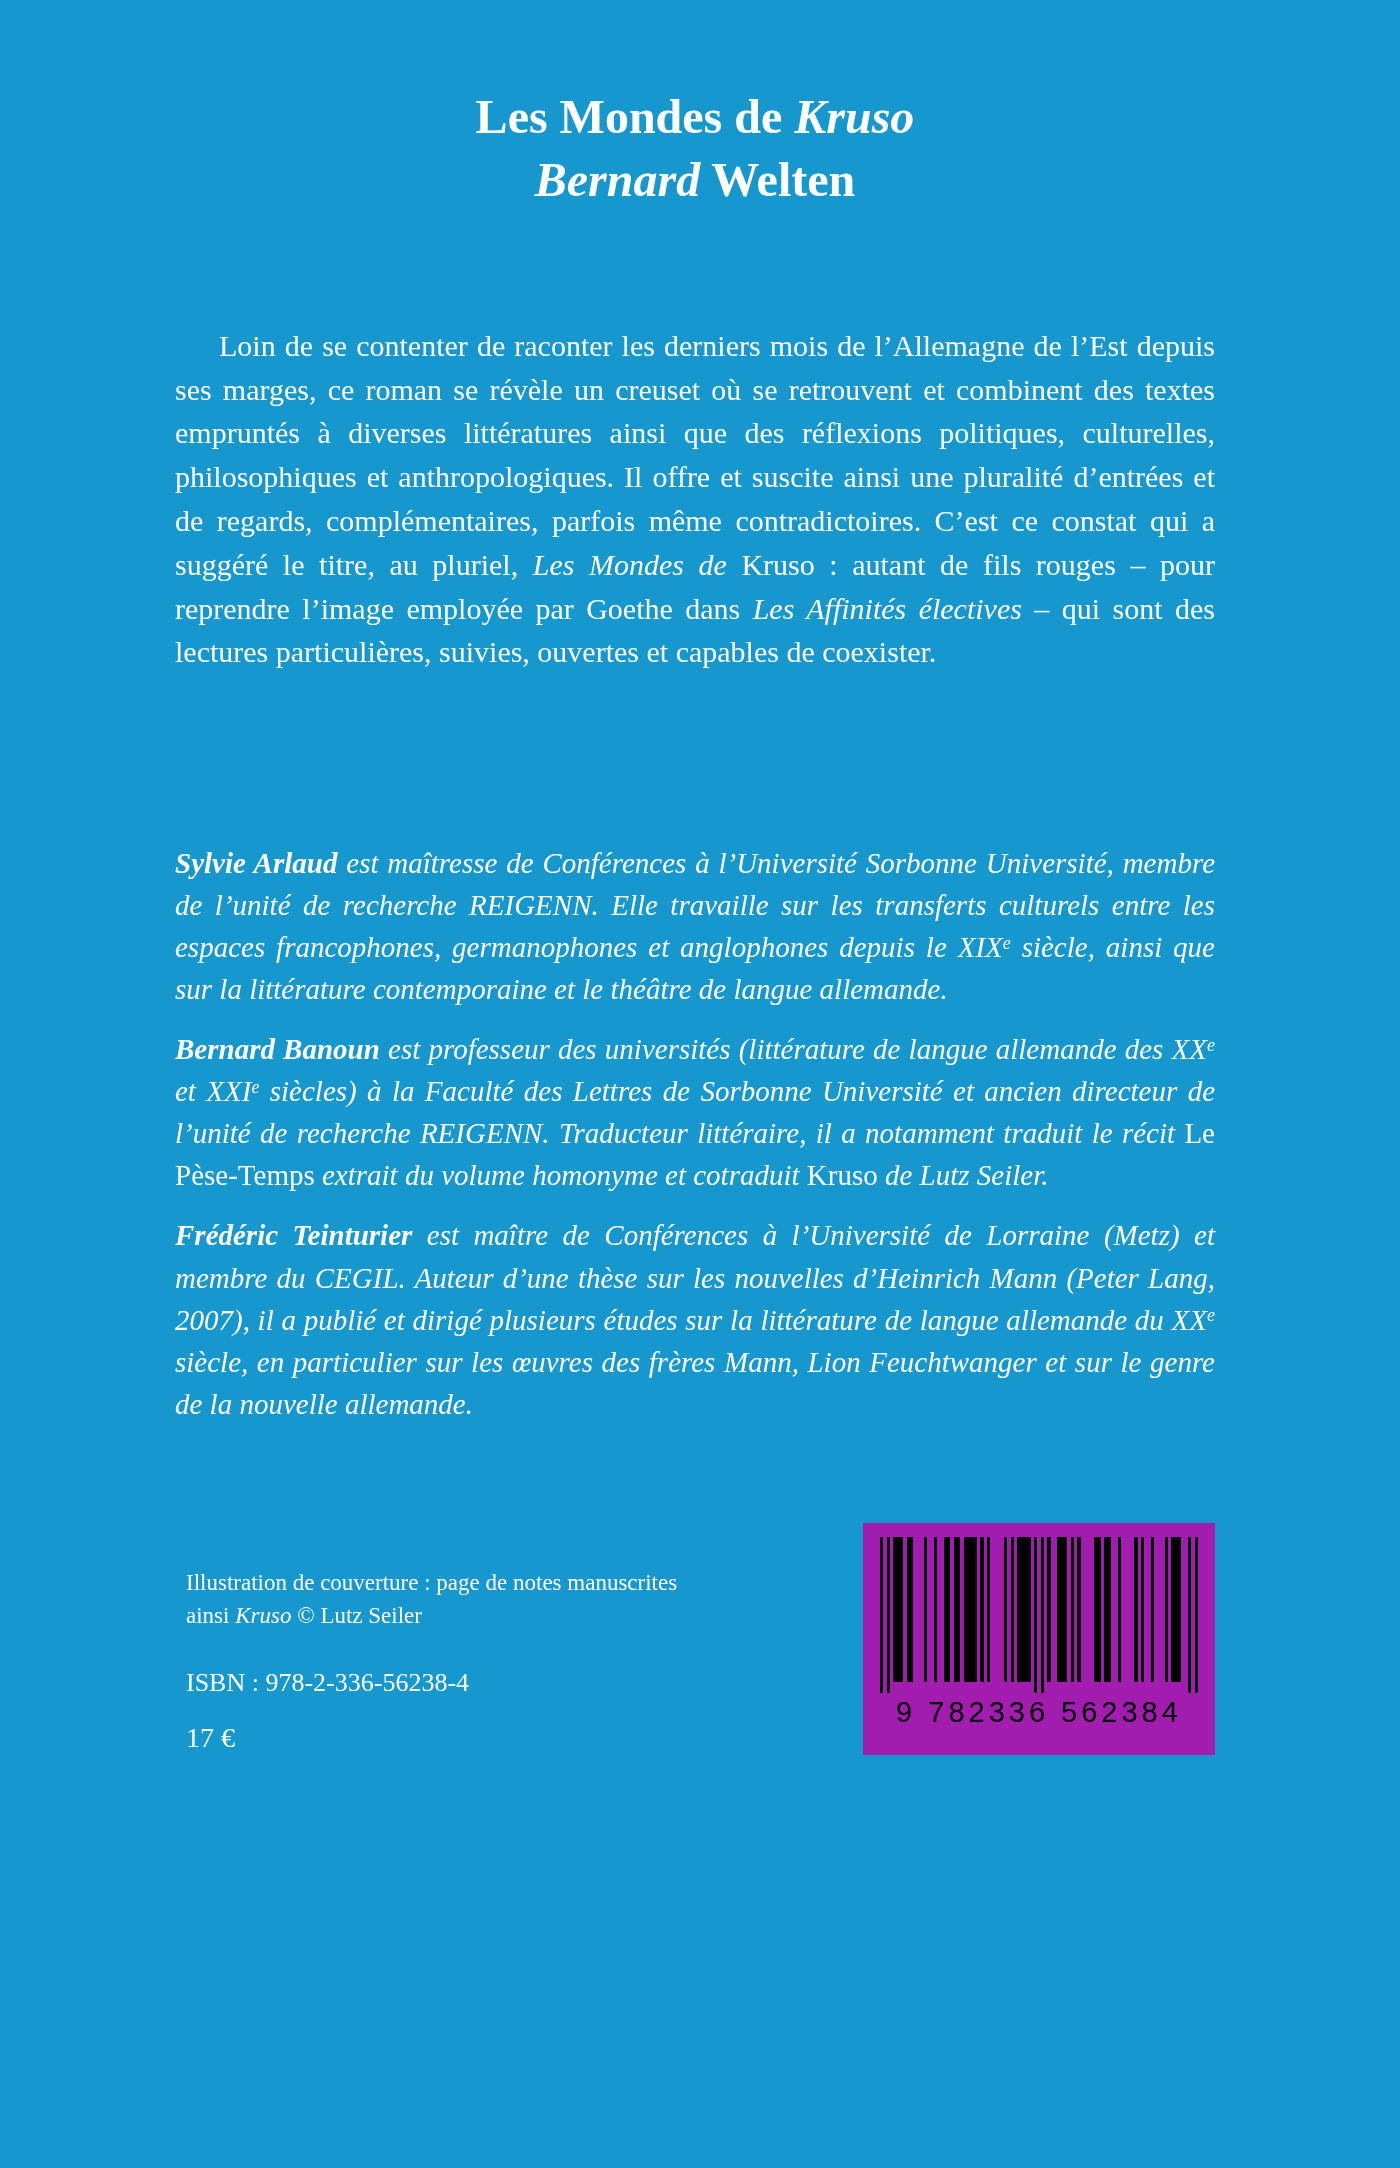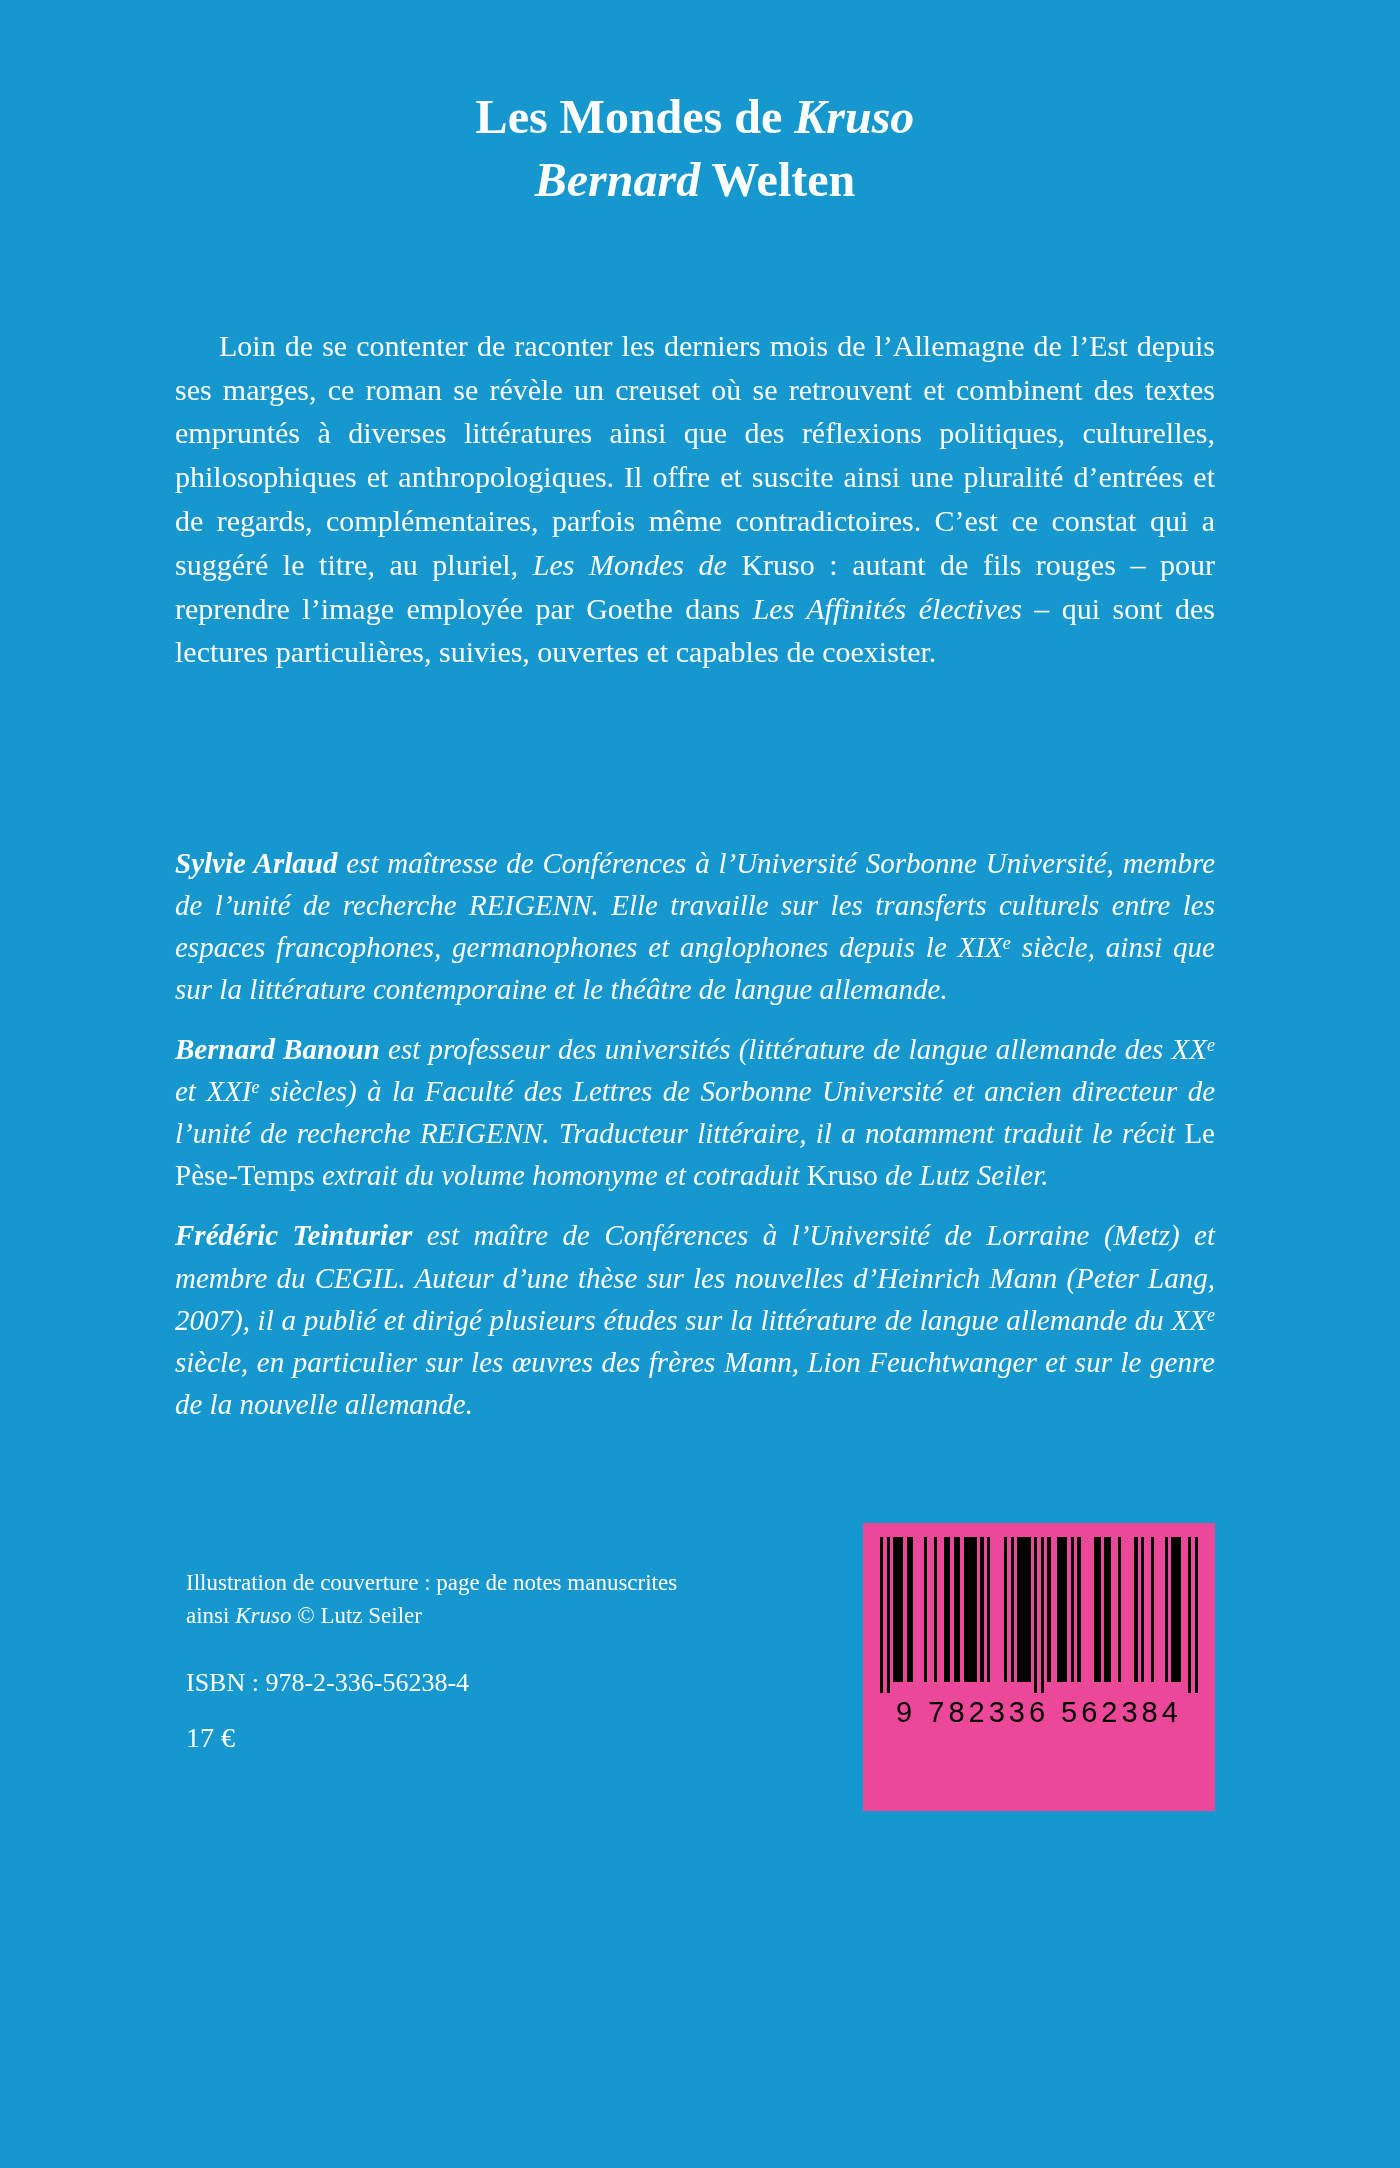--- a/index.html
+++ b/index.html
@@ -44,22 +44,22 @@
   .credits{
     padding-top:32px;
     font-size:23px;
     line-height:1.45;
   }
   .credits p{margin:11px;}
   .isbn{margin-top:32px !important;font-size:26px;}
   .price{margin-top:16px !important;font-size:28px;}
   .barcode-box{
     margin-left:auto;
-    background:#ec4899;
-    width:352px;height:288px;
+    background:#a21caf;
+    width:352px;height:232px;
     box-sizing:border-box;
     padding:14px 16px 6px 16px;
     display:flex;flex-direction:column;align-items:center;
   }
   .bars{width:318px;height:156px;fill:#000;shape-rendering:crispEdges;display:block;}
   .barcode-num{
     font-family:"Liberation Sans", sans-serif;
     font-size:29px;
     color:#000;
     letter-spacing:4px;

